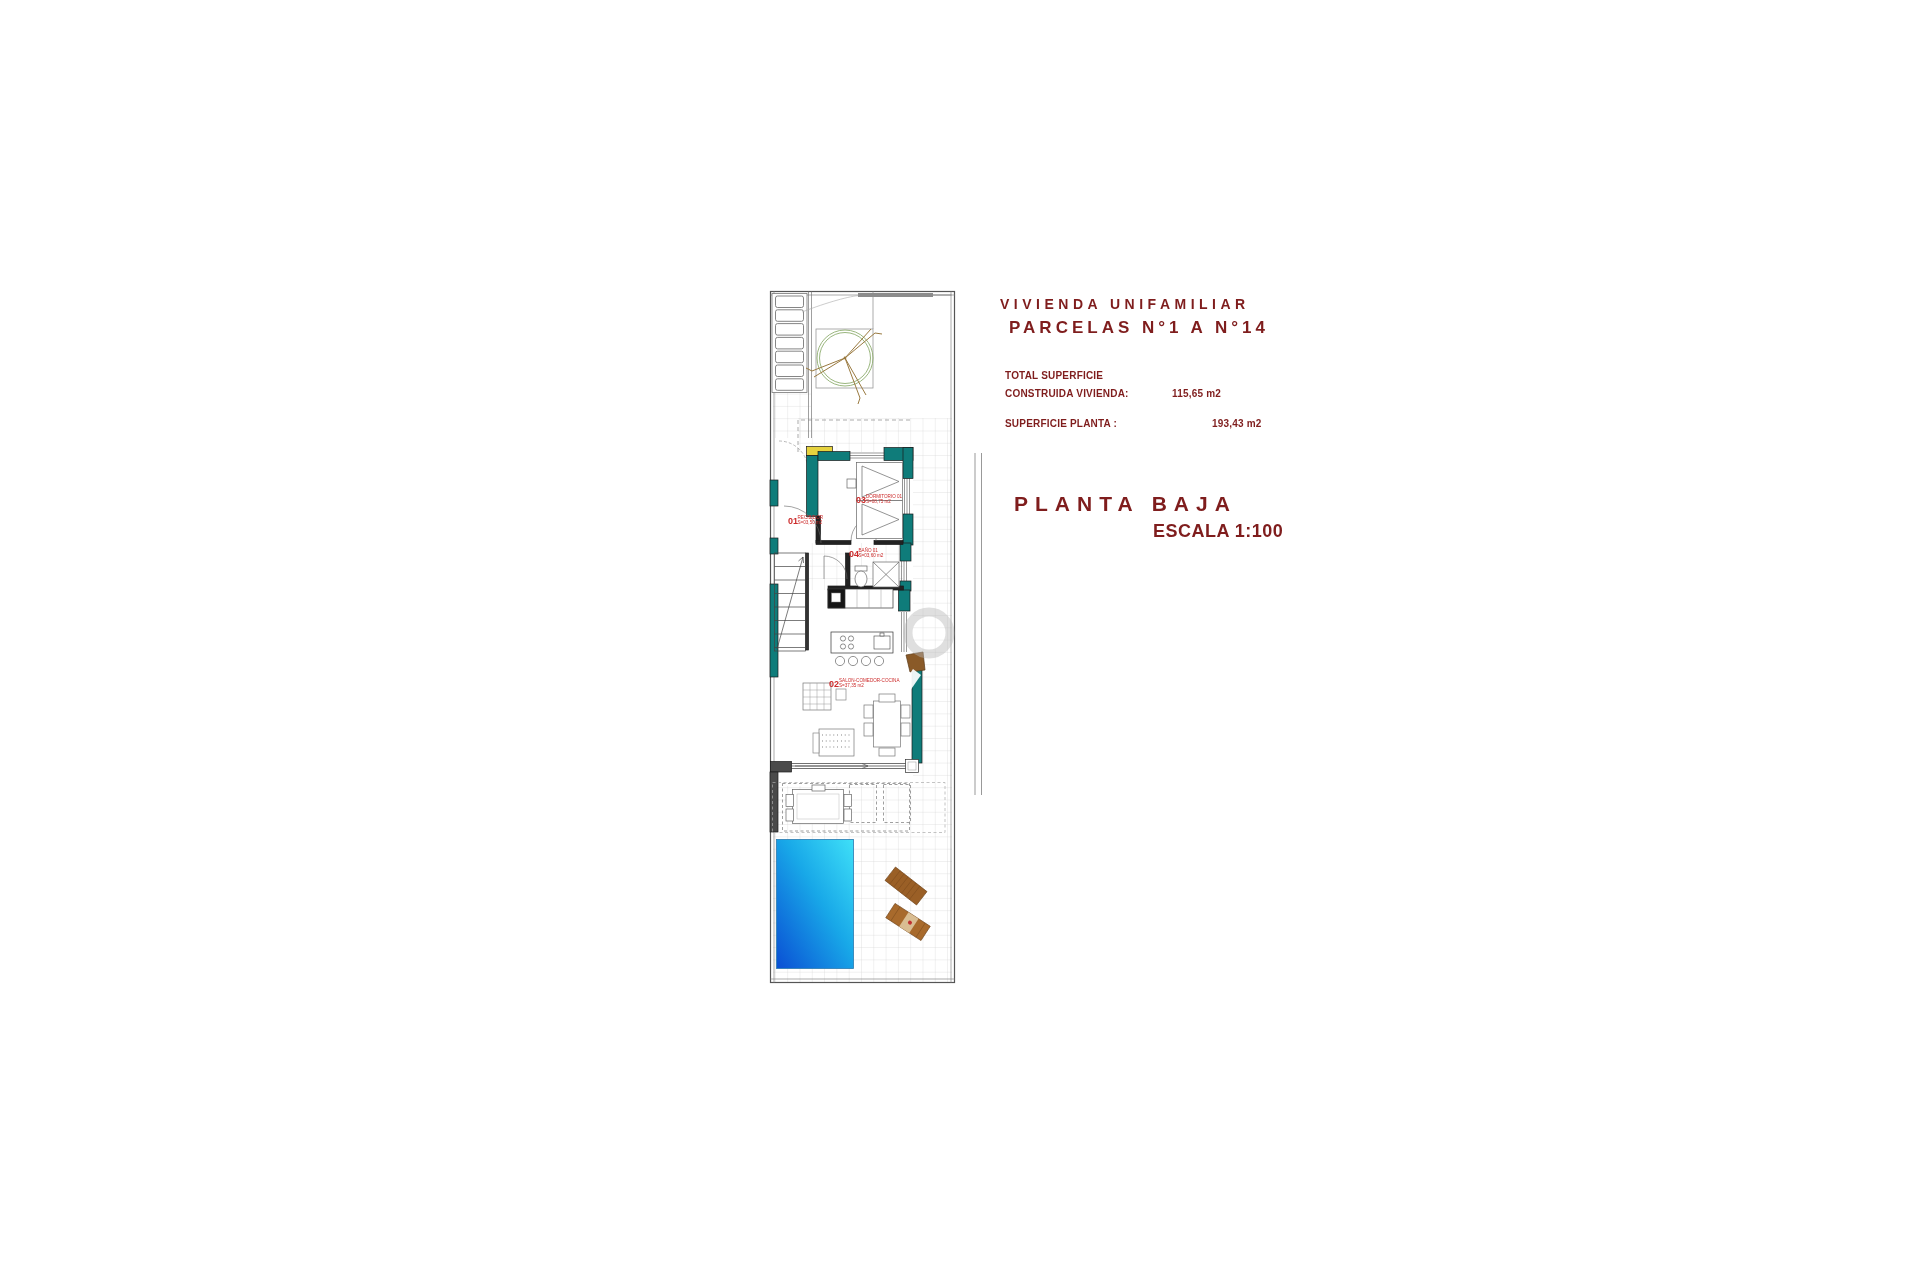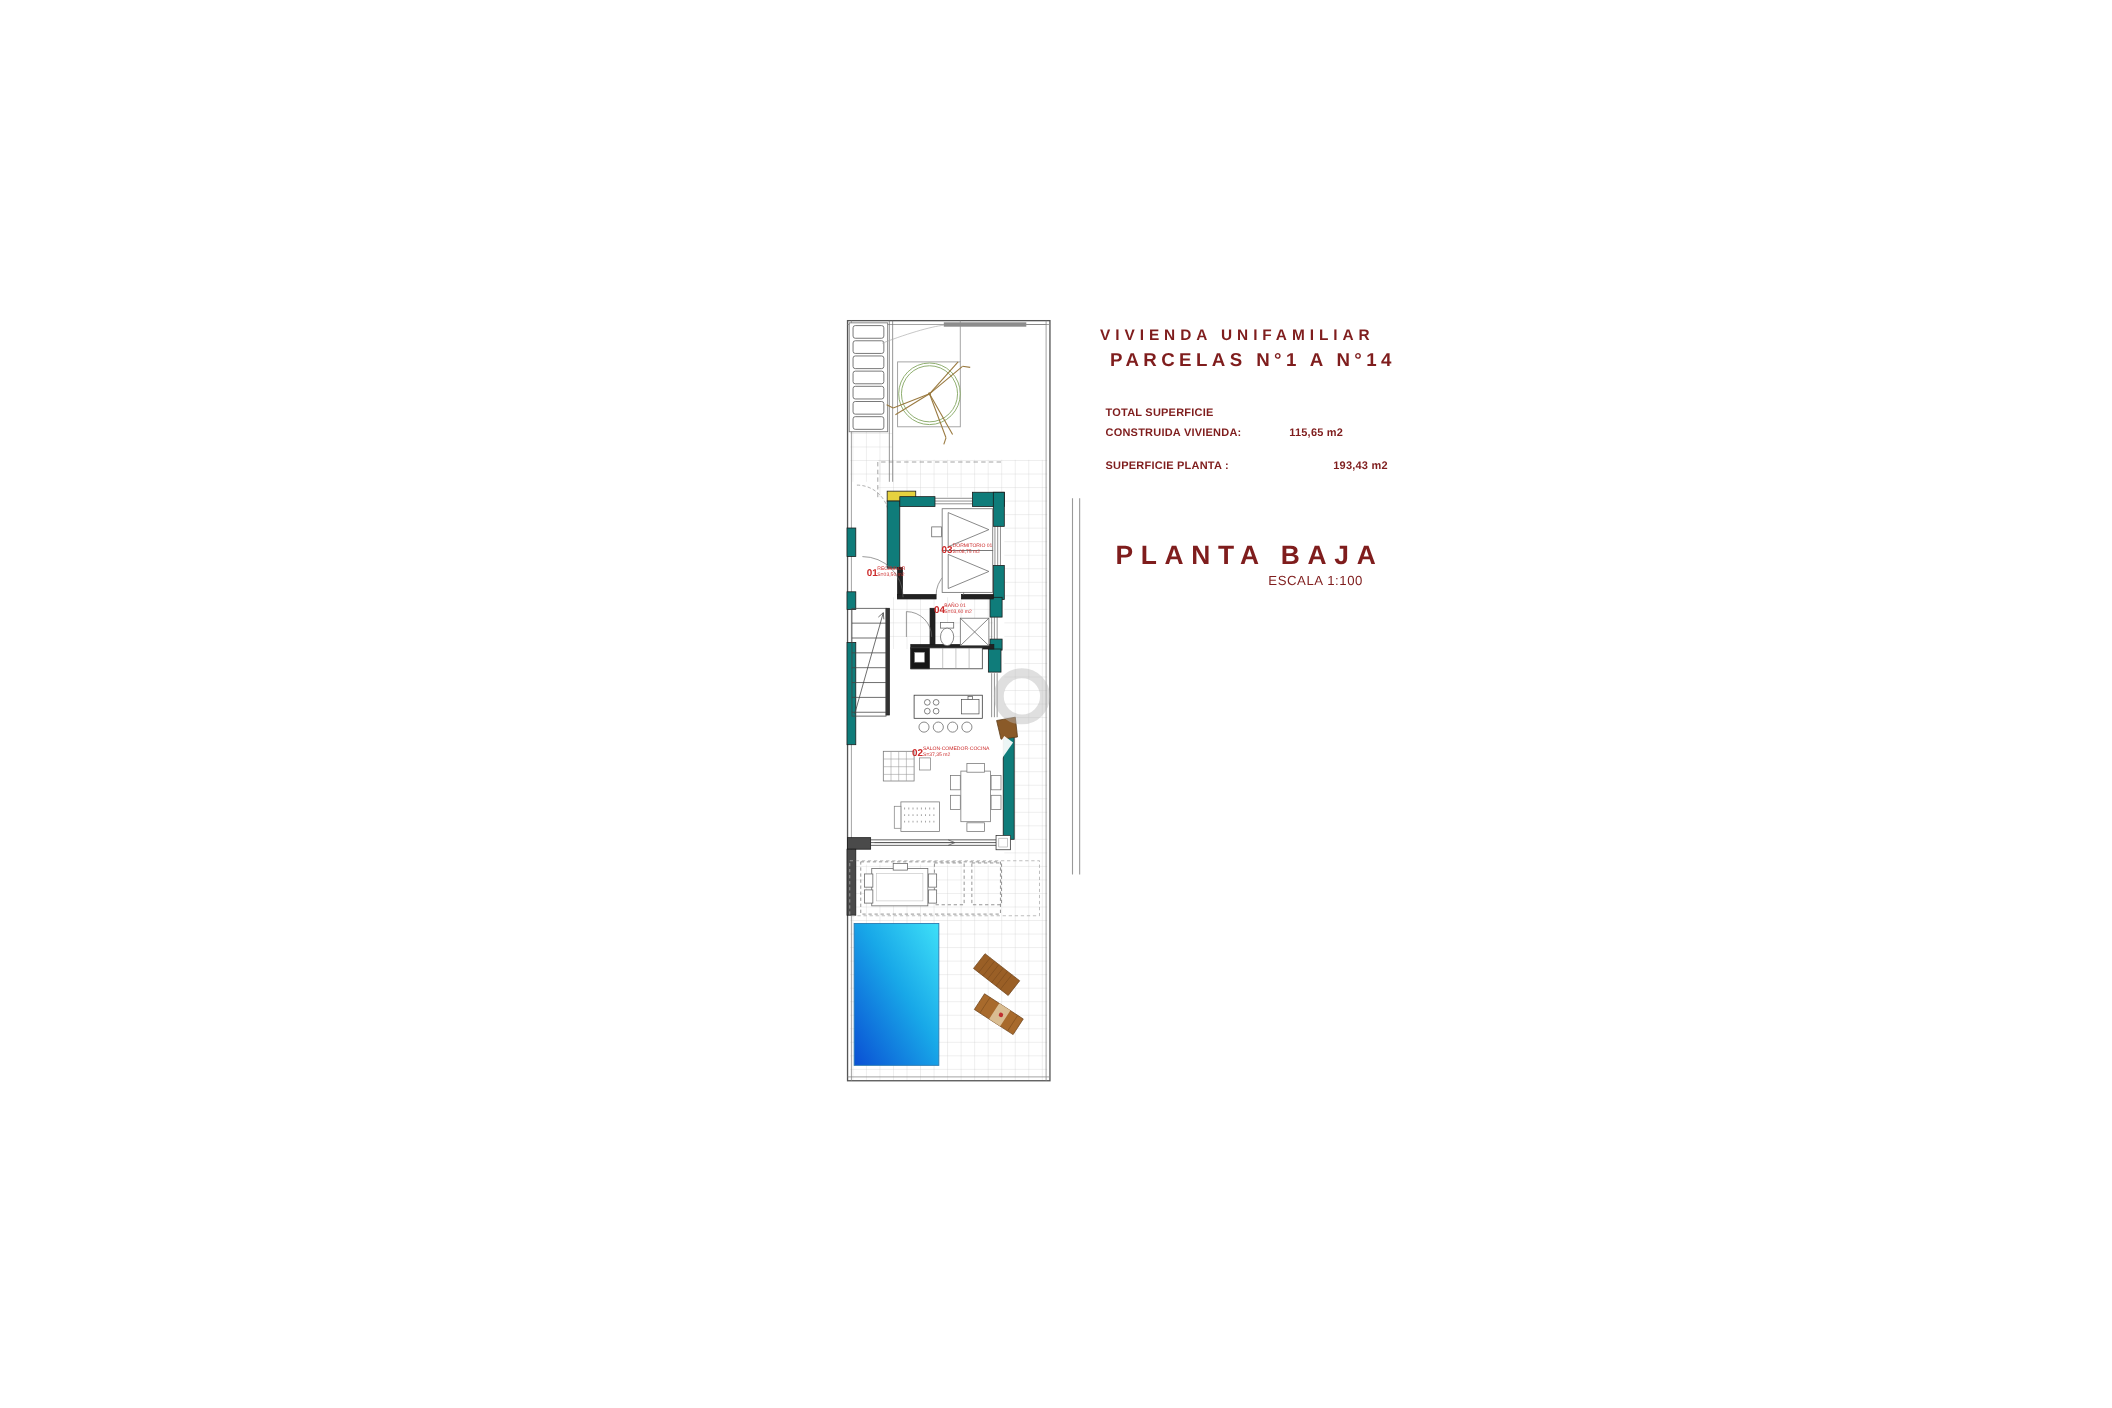--- a/index.html
+++ b/index.html
@@ -3,22 +3,22 @@
 <meta charset="utf-8">
 <style>
   html,body{margin:0;padding:0;background:#ffffff;}
   .page{position:relative;width:1920px;height:1280px;background:#ffffff;overflow:hidden;
         font-family:"Liberation Sans", sans-serif;}
   .red{color:#7f1d1d;}
   .abs{position:absolute;white-space:nowrap;}
   .ttl1{font-size:14px;font-weight:bold;letter-spacing:4.5px;}
   .ttl2{font-size:17px;font-weight:bold;letter-spacing:4px;}
   .body-line{font-size:10px;font-weight:bold;letter-spacing:.2px;}
-  .plan-name{font-size:24px;font-weight:bold;letter-spacing:7px;}
-  .plan-scale{font-size:12px;font-weight:400;letter-spacing:.5px;padding-left:46px;}
+  .plan-name{font-size:21px;font-weight:bold;letter-spacing:7px;}
+  .plan-scale{font-size:18px;font-weight:700;letter-spacing:.5px;padding-left:46px;}
   svg text{font-family:"Liberation Sans", sans-serif;}
 </style>
 </head>
 <body>
 
 <div class="page">
 
   <svg style="position:absolute;left:760px;top:280px" width="235" height="715" viewBox="760 280 235 715">
     <defs>
       <pattern id="tiles" width="12.3" height="12.3" patternUnits="userSpaceOnUse">

